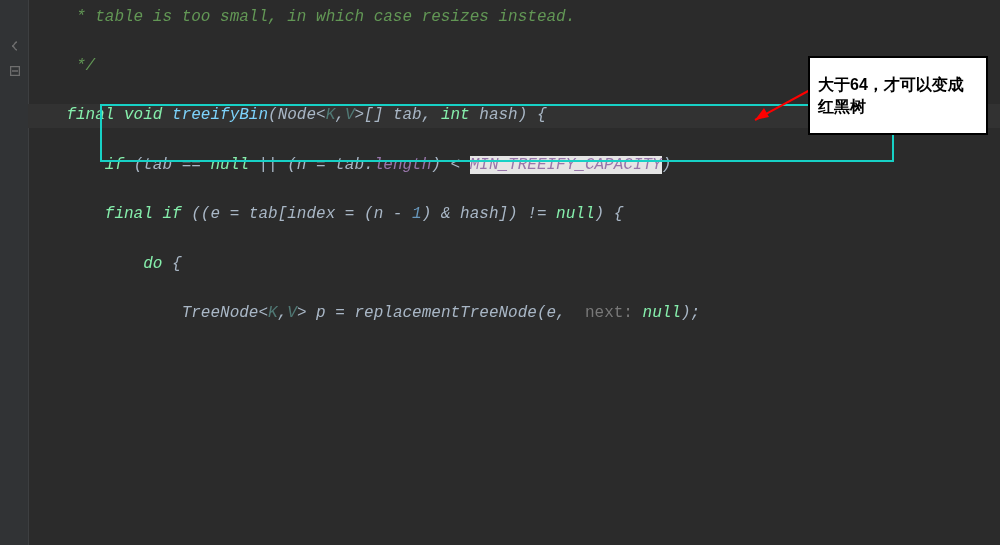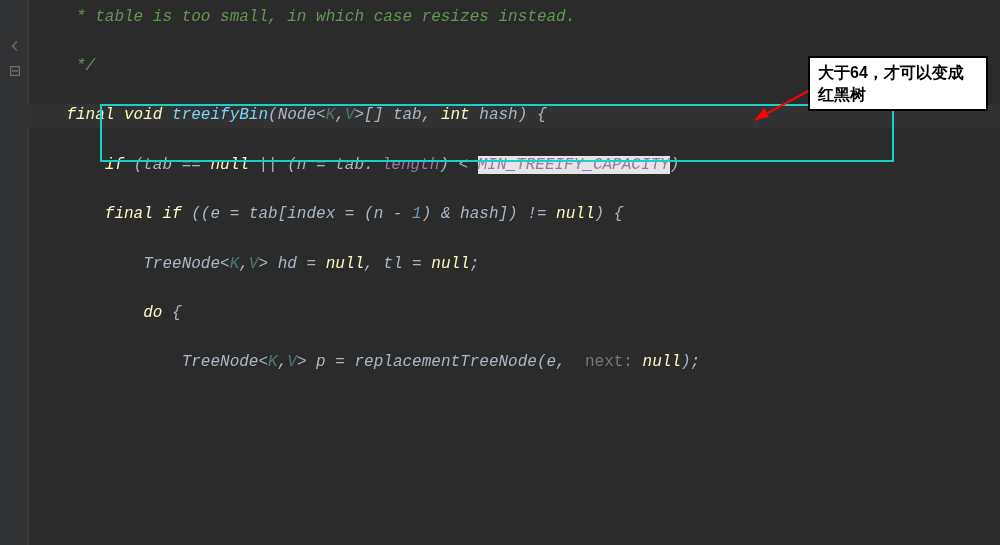--- a/index.html
+++ b/index.html
@@ -3,29 +3,29 @@
 <meta charset="utf-8">
 <style>
   html,body{margin:0;padding:0;width:1000px;height:545px;overflow:hidden;background:#2b2b2b;}
   .editor{position:relative;font-family:"Consolas","Courier New",monospace;font-size:16px;line-height:24.7px;color:#a9b7c6;}
   .gutter{position:absolute;left:0;top:0;width:28px;height:545px;background:#313335;border-right:1px solid #3d3f41;}
   .fold{position:absolute;left:10px;width:10px;height:10px;}
   .fold svg{width:10px;height:10px;stroke:#6e6e6e;fill:none;stroke-width:1.5;}
   .code-area{position:absolute;left:28px;top:-20px;white-space:pre;}
   .line{height:24.7px;font-style:italic;}
   .comment{color:#629755;}
-  .kw{color:#fef9c3;}
+  .kw{color:#86efac;}
   .gen{color:#507874;}
   .fn{color:#7dd3fc;}
-  .field{color:#9876aa;margin-left:8px;}
+  .field{color:#9876aa;}
   .hint{color:#787878;font-style:normal;}
   .hi-line{position:absolute;left:28px;width:972px;height:24.7px;background:#323232;}
   .sel{background:#e5e5e5;color:#9876aa;}
   .box{position:absolute;border:2px solid #17d1c6;pointer-events:none;}
-  .callout{position:absolute;background:#fff;border:2px solid #000;padding:4px 8px;font-family:"Microsoft YaHei","SimSun",sans-serif;font-size:16px;font-weight:700;color:#000;line-height:1.35;}
+  .callout{position:absolute;background:#fff;border:2px solid #000;padding:16px 8px;font-family:"Microsoft YaHei","SimSun",sans-serif;font-size:16px;font-weight:700;color:#000;line-height:1.35;}
   .arrow{position:absolute;pointer-events:none;}
   .arrow svg{overflow:visible;}
   .i{font-style:italic;}
 </style>
 </head>
 <body>
 
 <div class="editor">
   <div class="gutter">
     <div class="fold" style="top:35px"><svg viewBox="0 0 10 10">
@@ -38,21 +38,20 @@
   </div>
 
   <div class="hi-line" style="top:103.5px"></div>
 
   <div class="code-area i">
 <div class="line"><span class="comment">     * table is too small, in which case resizes instead.</span></div>
 <div class="line"><span class="comment">     */</span></div>
 <div class="line"><span>    </span><span class="kw">final void </span><span class="fn">treeifyBin</span><span>(Node&lt;</span><span class="gen">K</span><span>,</span><span class="gen">V</span><span>&gt;[] tab, </span><span class="kw">int </span><span>hash) {</span></div>
 <div class="line"><span>        </span><span class="kw">if </span><span>(tab == </span><span class="kw">null </span><span>|| (n = tab.</span><span class="field">length</span><span>) &lt; </span><span class="sel">MIN_TREEIFY_CAPACITY</span><span>)</span></div>
 <div class="line"><span>        </span><span class="kw">final if </span><span>((e = tab[index = (n - </span><span style="color:#6897bb">1</span><span>) &amp; hash]) != </span><span class="kw">null</span><span>) {</span></div>
-<div class="line"><span>            TreeNode&lt;</span><span class="gen">K</span><span>,</span><span class="gen">V</span><span>&gt; hd = </span><span class="kw">null</span><span>, tl = </span><span class="kw">null</span><span>;</span></div>
 <div class="line"><span>            </span><span class="kw">do </span><span>{</span></div>
 <div class="line"><span>                TreeNode&lt;</span><span class="gen">K</span><span>,</span><span class="gen">V</span><span>&gt; p = replacementTreeNode(e,  </span><span class="hint">next: </span><span class="kw">null</span><span>);</span></div>
 
 
 
 
 
 
 
 

